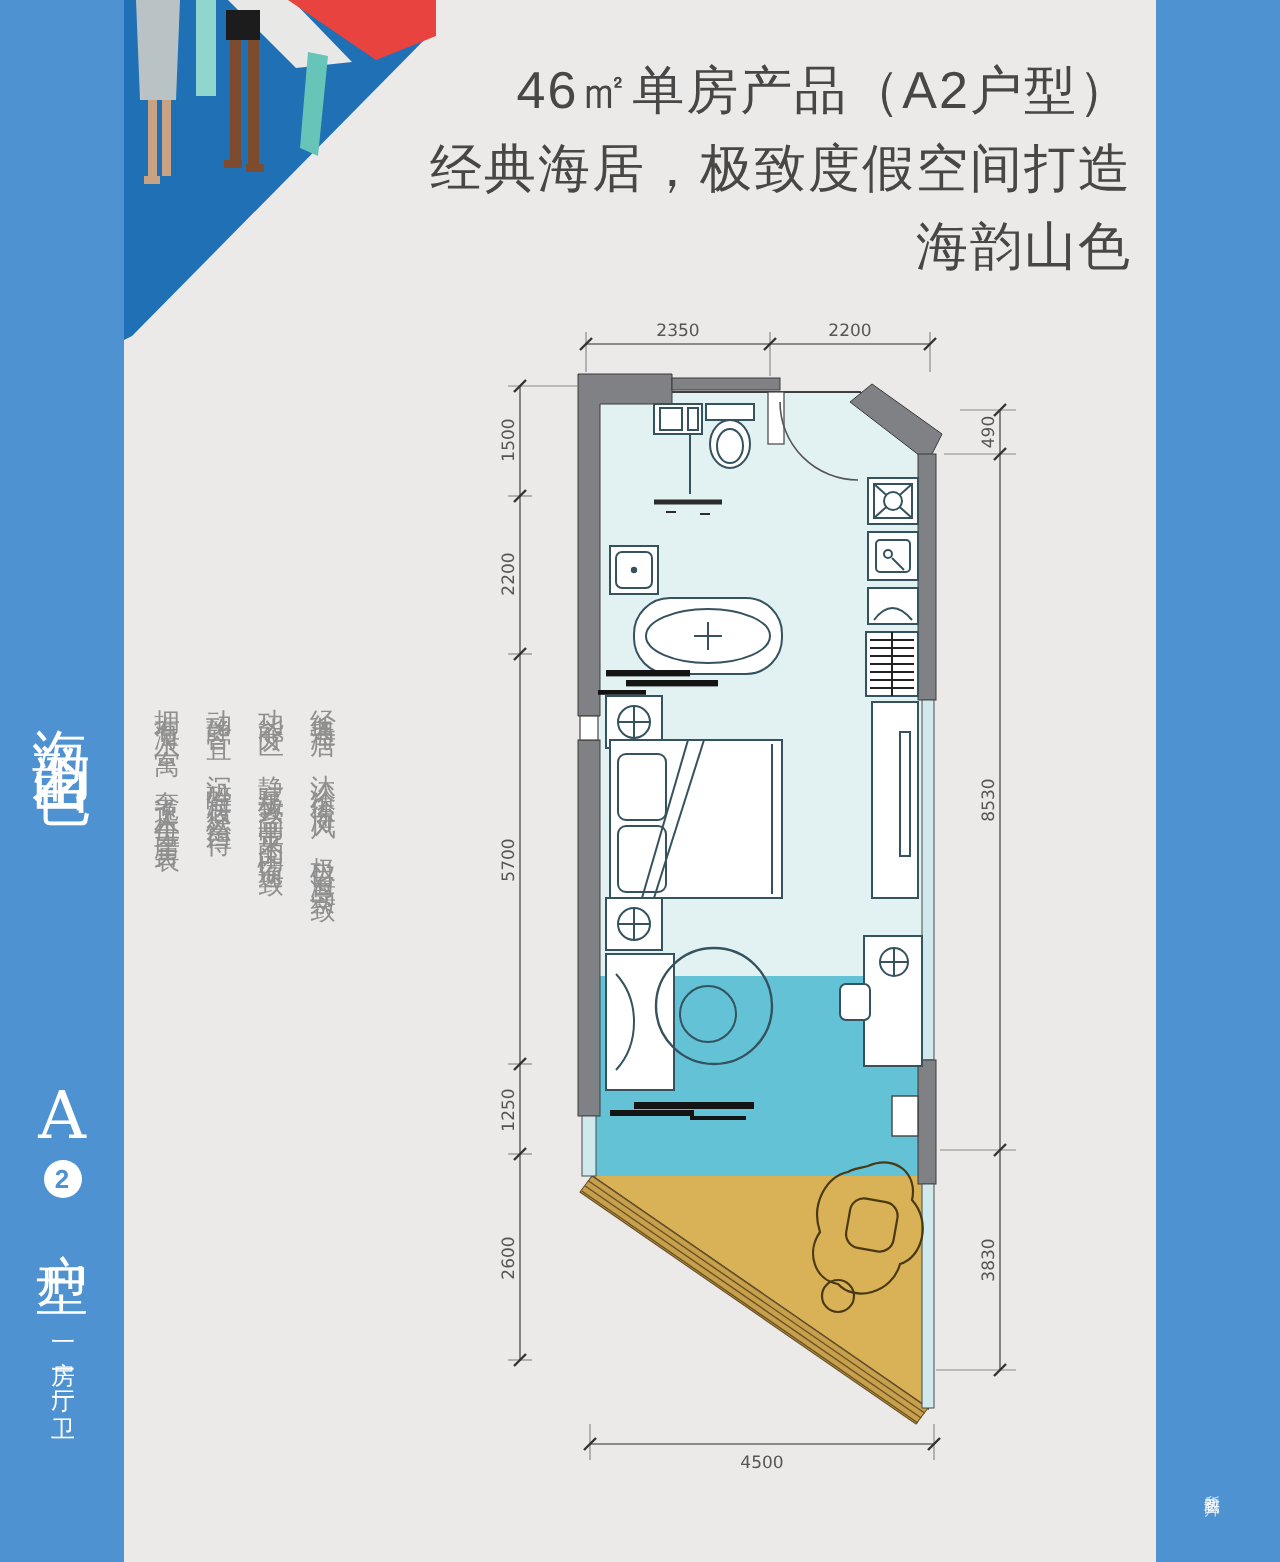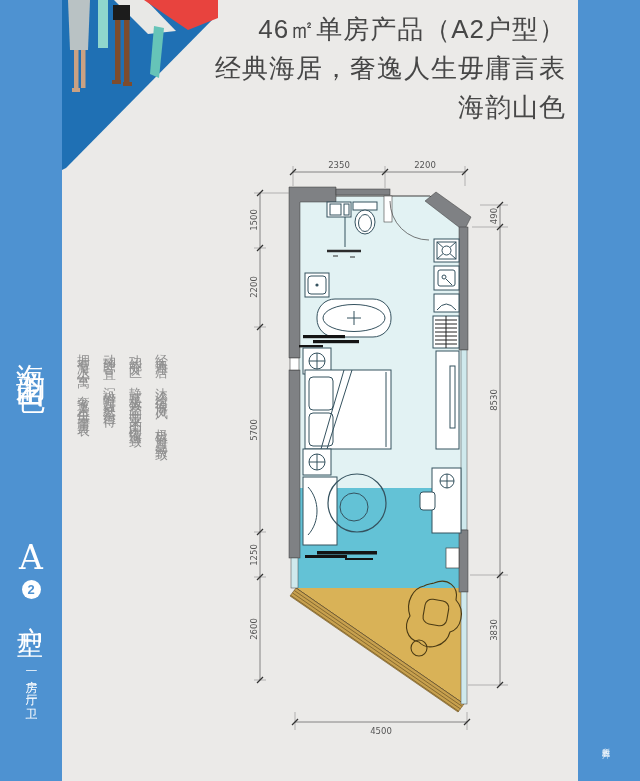--- a/index.html
+++ b/index.html
@@ -2,21 +2,21 @@
 <html><head>
 <meta charset="utf-8">
 <style>
   html,body{margin:0;padding:0;}
   .poster{position:relative;width:640px;height:781px;background:#ebeae8;overflow:hidden;
           font-family:"Liberation Sans","DejaVu Sans",sans-serif;}
   .strip{position:absolute;top:0;width:62px;height:781px;background:#4e92d1;}
   .strip-left{left:0;}
   .strip-right{left:578px;}
   .illustration{position:absolute;left:62px;top:0;}
-  .headline{position:absolute;top:10px;right:74px;text-align:right;color:#474747;
+  .headline{position:absolute;top:26px;right:74px;text-align:right;color:#474747;
             font-size:26px;line-height:39px;font-weight:500;letter-spacing:1px;}
   .v-cjk{writing-mode:vertical-rl;text-orientation:upright;}
   .banner-title{position:absolute;left:0;top:341px;width:62px;display:flex;justify-content:center;
             color:#fff;font-family:"DejaVu Serif","Liberation Serif",serif;font-size:29px;letter-spacing:7px;}
   .banner-unit{position:absolute;left:0;top:543px;width:62px;display:flex;flex-direction:column;
             align-items:center;gap:7px;color:#fff;font-family:"DejaVu Serif","Liberation Serif",serif;}
   .banner-unit .letter{font-size:33px;line-height:30px;}
   .banner-unit .circle{width:19px;height:19px;border-radius:50%;background:#fff;color:#4e92d1;
             font-size:13px;font-weight:bold;line-height:19px;text-align:center;
             font-family:"Liberation Sans",sans-serif;}
@@ -63,21 +63,21 @@
       <rect x="53" y="20" width="5.5" height="62" fill="#7d4c2e"></rect>
       <rect x="62" y="20" width="5.5" height="64" fill="#7d4c2e"></rect>
       <rect x="50" y="80" width="9" height="4" fill="#7d4c2e"></rect>
       <rect x="61" y="82" width="9" height="4" fill="#7d4c2e"></rect>
     </g>
     <polygon points="92,26 102,28 97,78 88,74" fill="#66c4b8"></polygon>
   </svg>
 
   <div class="headline">
     <div>46㎡单房产品（A2户型）</div>
-    <div>经典海居，奢逸人生毋庸言表</div>
+    <div>经典海居，极致度假空间打造</div>
     <div>海韵山色</div>
   </div>
 
   <div class="banner-title">
     <span class="v-cjk">海韵山色</span>
   </div>
   <div class="banner-unit">
     <span class="letter">A</span>
     <span class="circle">2</span>
     <span class="suffix v-cjk">户型</span>

